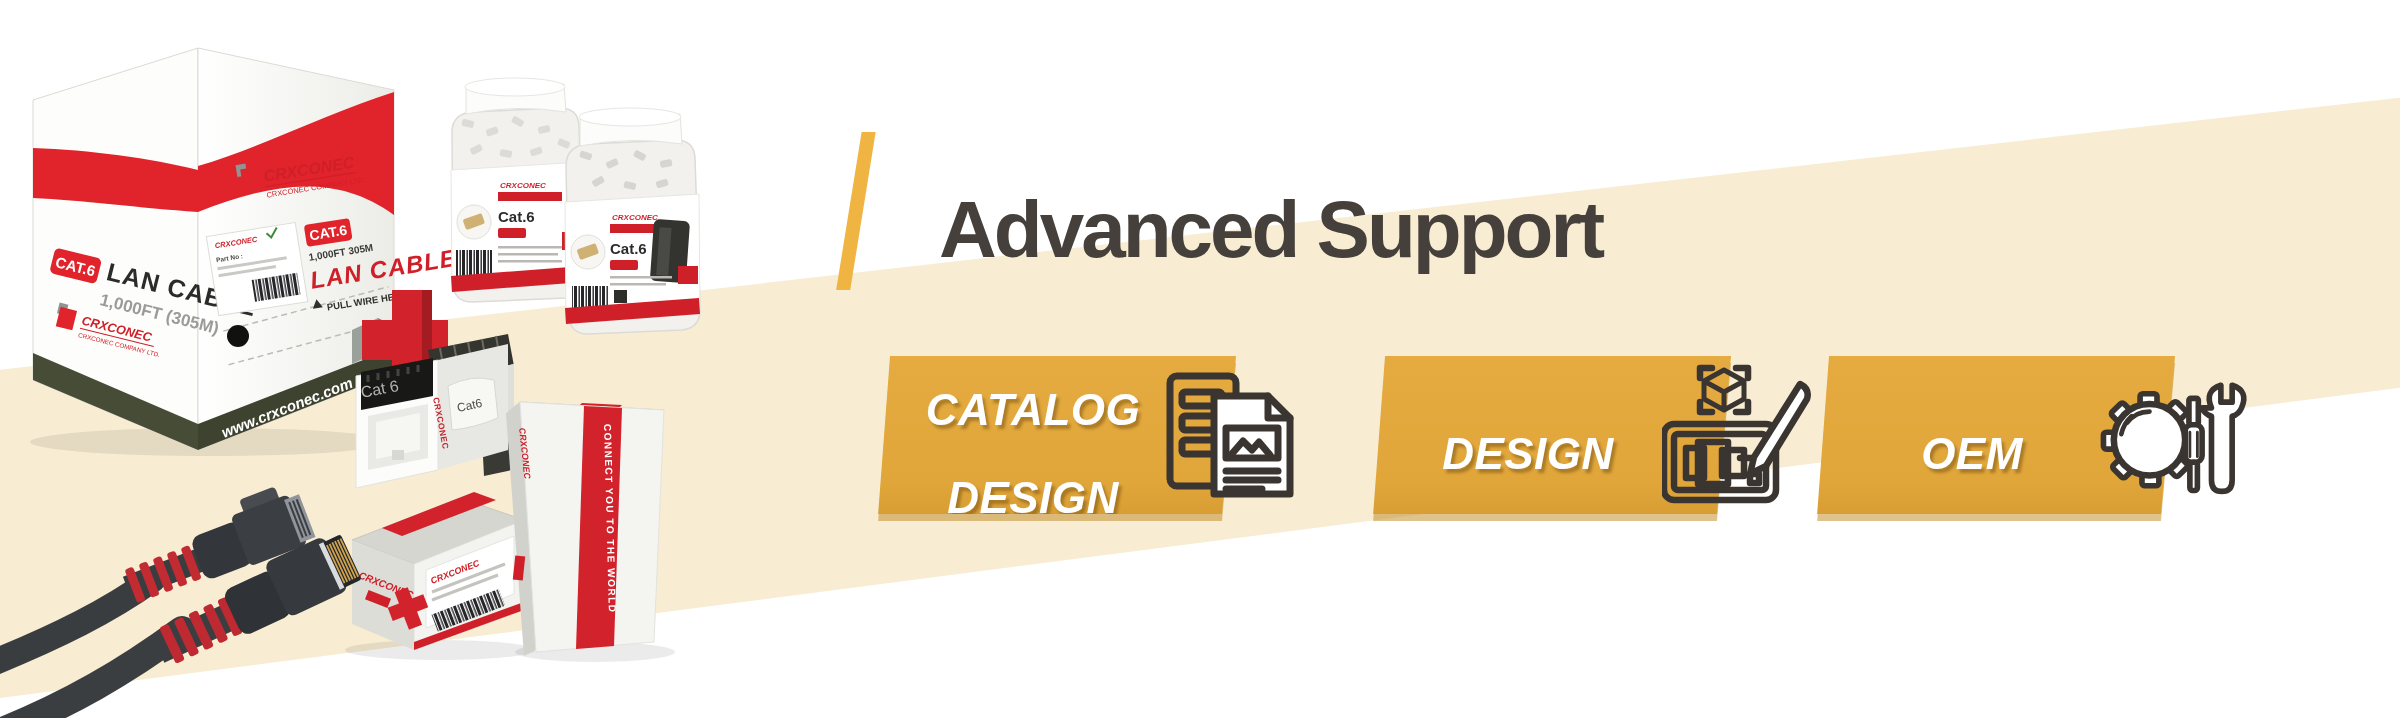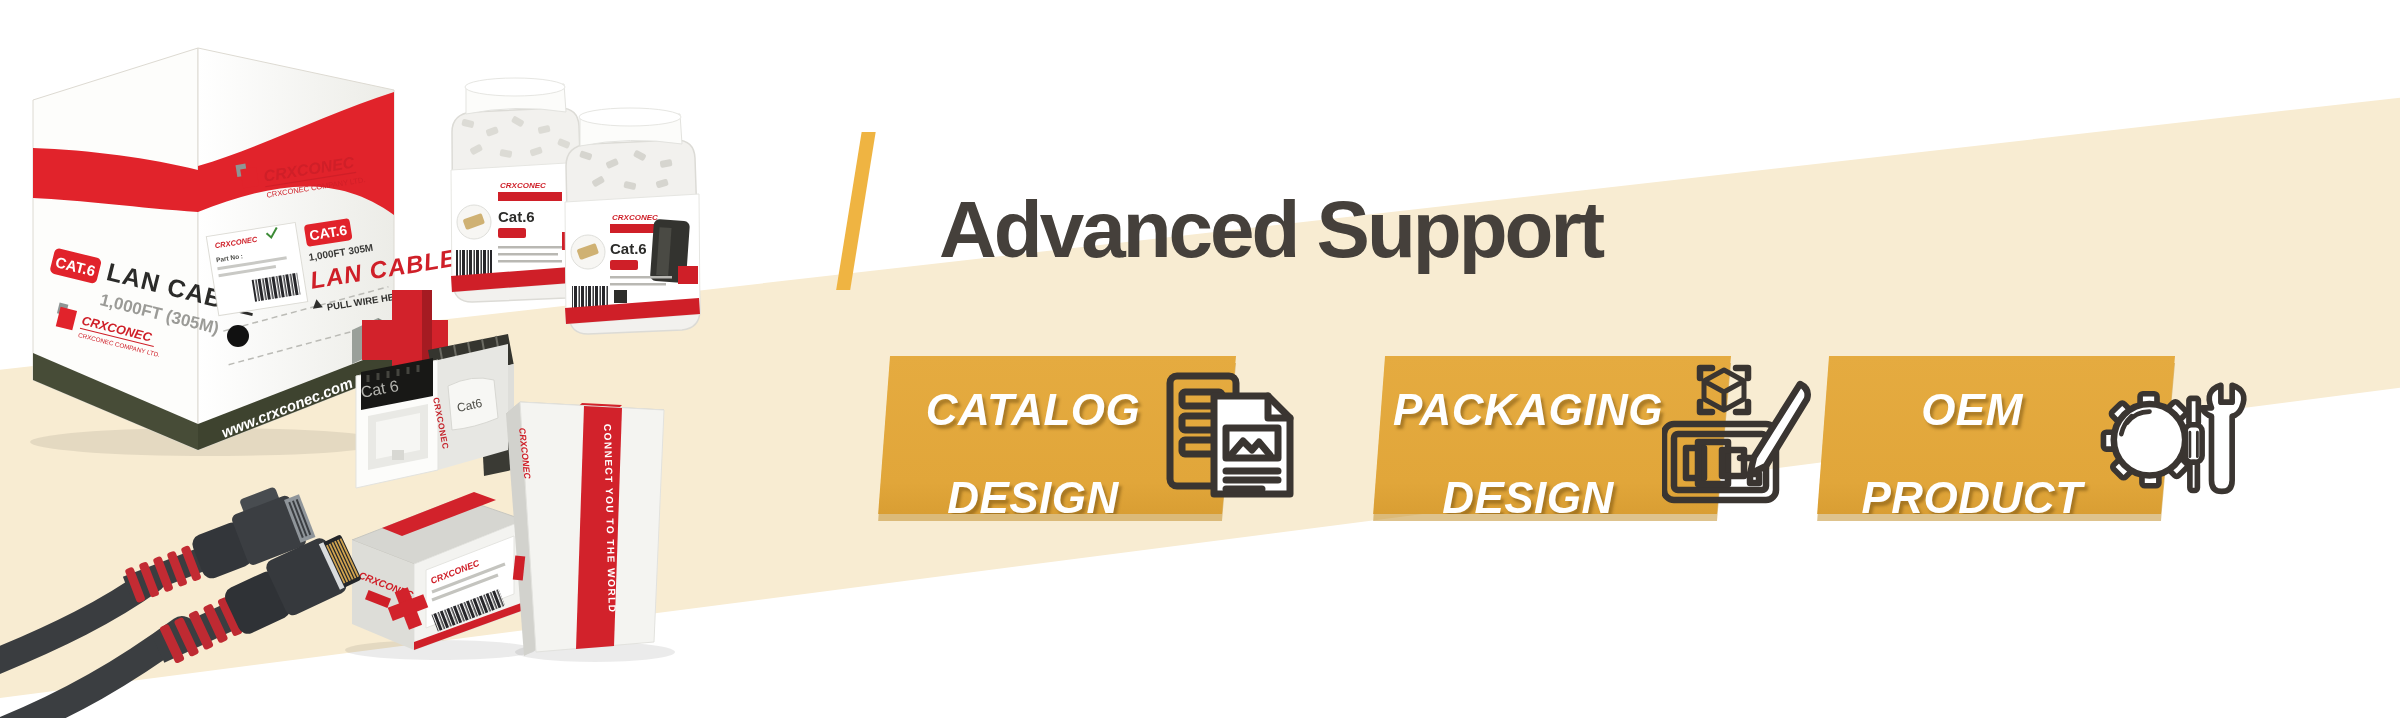--- a/index.html
+++ b/index.html
@@ -53,21 +53,20 @@
         <rect x="62" y="58" width="52" height="30"></rect>
         <path d="M66,86 l13,-15 9,9 7,-8 11,13"></path>
         <path d="M62,101 h52 M62,110 h52 M62,119 h36"></path>
       </g>
     </svg>
   </div>
 
   <div class="banner-wrap" style="left:1371px">
     <div class="banner-shadow"></div>
     <div class="banner">
-      <div class="ln">PACKAGING</div>
       <div class="ln">DESIGN</div>
     </div>
     <svg class="svc-icon" style="left:291px;top:6px" width="150" height="145" viewBox="0 0 150 145">
       <g stroke="#3a3531" stroke-width="6.5" fill="none" stroke-linejoin="round" stroke-linecap="round">
         <path d="M38,16 v-10 h12 M74,6 h12 v10 M86,40 v10 h-12 M50,50 h-12 v-10"></path>
         <path d="M62,8 l20,11 v18 l-20,11 -20,-11 v-18 z M42,19 l20,11 20,-11 M62,30 v18" stroke-width="5"></path>
         <rect x="2" y="62" width="112" height="76" rx="10"></rect>
         <rect x="12" y="72" width="92" height="56" rx="4"></rect>
         <rect x="24" y="86" width="18" height="30"></rect>
         <rect x="36" y="80" width="30" height="42"></rect>
@@ -76,21 +75,20 @@
         <path d="M78,96 h14"></path>
         <path d="M138,22 q10,5 7,15 L104,104 l-16,8 4,-17 z" fill="#ffffff"></path>
       </g>
     </svg>
   </div>
 
   <div class="banner-wrap" style="left:1815px">
     <div class="banner-shadow"></div>
     <div class="banner">
       <div class="ln">OEM</div>
-      <div class="ln">PRODUCT</div>
     </div>
     <svg class="svc-icon" style="left:280px;top:12px" width="155" height="136" viewBox="0 0 165 140">
       <g stroke="#3a3531" stroke-linejoin="round" stroke-linecap="round">
         <g fill="#ffffff" stroke-width="6">
           <rect x="87" y="64" width="20" height="18" rx="3" transform="rotate(0 58 74)"></rect>
           <rect x="87" y="64" width="20" height="18" rx="3" transform="rotate(45 58 74)"></rect>
           <rect x="87" y="64" width="20" height="18" rx="3" transform="rotate(90 58 74)"></rect>
           <rect x="87" y="64" width="20" height="18" rx="3" transform="rotate(135 58 74)"></rect>
           <rect x="87" y="64" width="20" height="18" rx="3" transform="rotate(180 58 74)"></rect>
           <rect x="87" y="64" width="20" height="18" rx="3" transform="rotate(225 58 74)"></rect>

